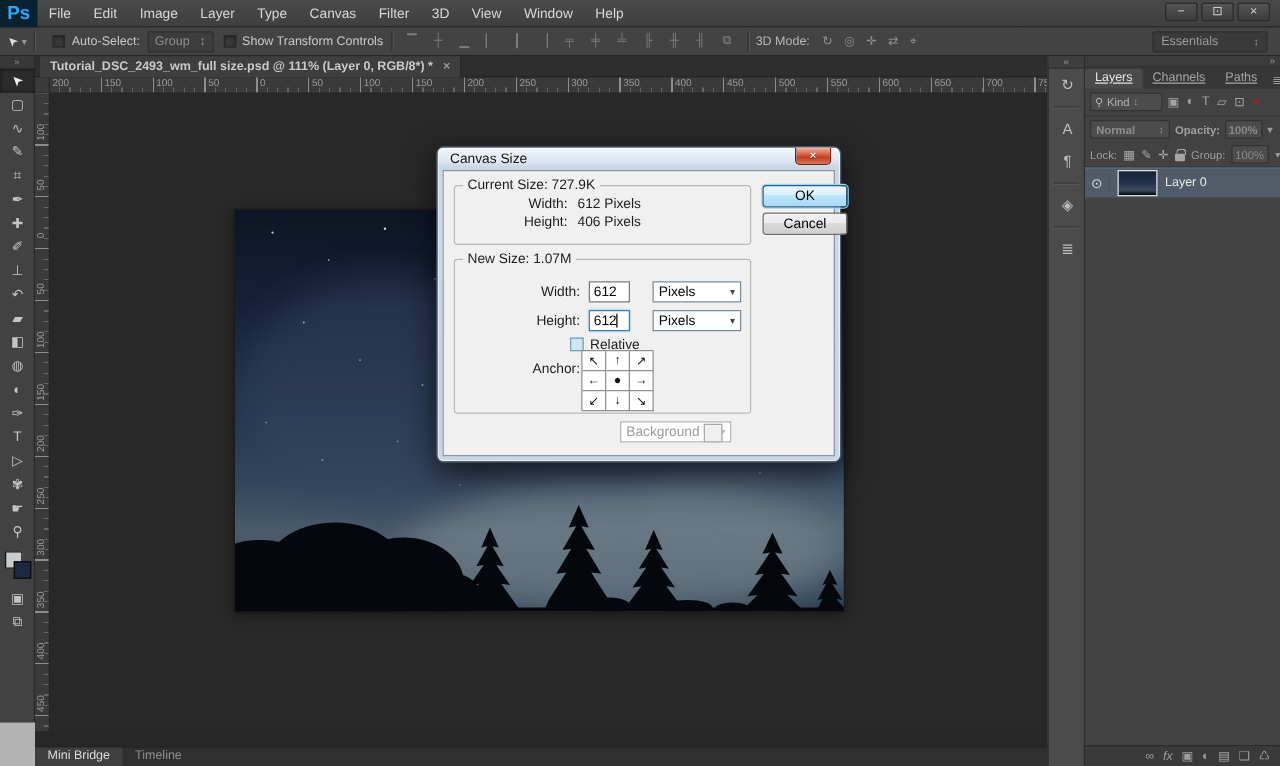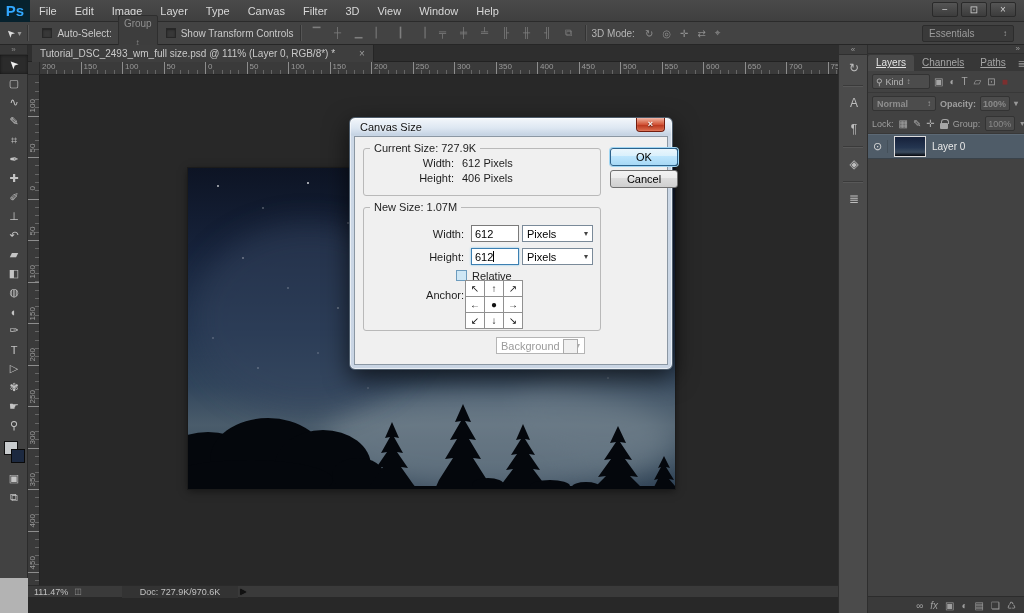--- a/index.html
+++ b/index.html
@@ -54,21 +54,21 @@
   .swatch-bg { position:absolute; left:11px; top:10px; width:14px; height:14px;
     background:#1c2940; border:1px solid #0a0a0a; }
   .corner-block { position:absolute; left:0; top:578px; width:28px; height:35px; background:#b3b3b3; }
 
   
   .docarea { position:absolute; left:28px; top:45px; width:810px; height:552px; background:#272727; }
   .tabbar { position:absolute; left:0; top:0; width:810px; height:17px; background:#2e2e2e;
     border-bottom:1px solid #222; }
   .doc-tab { position:absolute; left:4px; top:0; height:17px; background:#3e3e3e;
     border-right:1px solid #252525; color:#c9c9c9; font-size:10px; display:flex;
-    align-items:center; gap:24px; padding:0 8px; }
+    align-items:center; gap:8px; padding:0 8px;font-weight:bold; }
   .tab-close { color:#9a9a9a; font-size:10px; }
   .ruler-corner { position:absolute; left:0; top:17px; width:12px; height:13px;
     background:#3a3a3a; border-right:1px solid #2a2a2a; border-bottom:1px solid #2a2a2a; }
   .hruler { position:absolute; left:12px; top:17px; right:0; height:13px; background:#3a3a3a;
     border-bottom:1px solid #232323; overflow:hidden;
     background-image:
       repeating-linear-gradient(90deg, transparent 0 40.5px, #8d8d8d 40.5px 41.5px),
       repeating-linear-gradient(90deg, transparent 0 7.3px, #666 7.3px 8.3px);
     background-size:100% 100%, 100% 4px;
     background-position:0 0, 0 100%;
@@ -170,21 +170,21 @@
   .size-row .val { padding-left:8px; }
   .btn { position:absolute; width:68px; height:18px; font-size:11px; text-align:center;
     line-height:16px; border-radius:3px; color:#000; }
   .btn-ok { left:255px; top:11px; border:1px solid #2c628b;
     background:linear-gradient(180deg,#eaf6fd 0,#d9f0fc 45%,#bee6fd 46%,#a7d9f5 100%);
     box-shadow:0 0 0 1px #9ed5f3; }
   .btn-cancel { left:255px; top:33px; border:1px solid #707070;
     background:linear-gradient(180deg,#f2f2f2 0,#ebebeb 45%,#dddddd 46%,#cfcfcf 100%); }
   .grp-new { left:8px; top:64px; width:238px; height:130px; }
   .fld-label { position:absolute; width:100px; text-align:right; }
-  .win-input { position:absolute; width:48px; height:17px; background:#fff; border:1px solid #7a7a7a;
+  .win-input { position:absolute; width:33px; height:17px; background:#fff; border:1px solid #7a7a7a;
     font-size:11px; padding:1px 3px; font-family:"Liberation Sans", sans-serif; color:#000; }
   .win-input.focus { border-color:#3c7fb1; box-shadow:0 0 2px #79c0e8; display:flex; align-items:center; }
   .caret { width:1px; height:11px; background:#000; margin-left:0; }
   .combo { position:absolute; height:17px; background:#fff; border:1px solid #7a8a99; font-size:11px;
     display:flex; align-items:center; justify-content:space-between; padding:0 4px; color:#000; }
   .combo .arr { font-size:8px; color:#444; }
   .checkbox { position:absolute; width:11px; height:11px; background:#cfe7f5; border:1px solid #6d9cbe; }
   .anchor-grid { position:absolute; left:101px; top:67px; width:58px; height:49px;
     display:grid; grid-template-columns:repeat(3,19px); grid-template-rows:repeat(3,16px);
     border-top:1px solid #909090; border-left:1px solid #909090; background:#fff; }
@@ -225,21 +225,21 @@
   </div>
 
   <div class="optionsbar">
     <div class="tool-badge">
       <span class="g">➤</span>
       <span class="dd-arrow">▾</span>
     </div>
     <div class="opt-sep"></div>
     <div class="opt-check"></div>
     <span>Auto-Select:</span>
-    <div class="mini-combo" style="margin-left:6px;flex-direction:column;">
+    <div class="mini-combo" style="margin-left:6px;">
       <span>Group</span>
       <span>↕</span>
     </div>
     <div class="opt-check"></div>
     <span>Show Transform Controls</span>
     <div class="opt-sep"></div>
     <div class="align-icons">
 
     <span>▔</span>
         <span>┼</span>
@@ -464,26 +464,20 @@
             <path d="M430,258 L438,275 432,274 444,292 437,291 450,309 442,308 455,321 405,321 418,308 410,309 423,291 416,292 428,274 422,275 Z"></path>
             <path d="M476,288 L482,300 478,299 486,312 481,311 487,318 487,321 465,321 470,311 466,312 473,299 470,300 Z"></path>
             <ellipse cx="300" cy="317" rx="16" ry="7"></ellipse>
             <ellipse cx="362" cy="318" rx="20" ry="6"></ellipse>
             <ellipse cx="398" cy="319" rx="14" ry="5"></ellipse>
             <rect x="0" y="318" width="487" height="3"></rect>
           </g>
         </svg>
       </div>
     </div>
-    <div class="statusbar">
-      <span class="zoom-pct">111.47%</span>
-      <span class="status-icon">◫</span>
-      <span class="doc-size">Doc: 727.9K/970.6K</span>
-      <span class="status-flyout">▶</span>
-    </div>
   </div>
 
   <div class="dockstrip">
     <div class="dock-head">«</div>
     <div class="dock-icon">↻</div>
     <div class="dock-sep"></div>
     <div class="dock-icon">A</div>
     <div class="dock-icon">¶</div>
     <div class="dock-sep"></div>
     <div class="dock-icon">◈</div>
@@ -545,20 +539,24 @@
       <span>∞</span>
       <span style="font-style:italic;">fx</span>
       <span>▣</span>
       <span>◐</span>
       <span>▤</span>
       <span>❏</span>
       <span>♺</span>
     </div>
   </div>
 
+  <div class="bottombar">
+    <span class="btab active">Mini Bridge</span>
+    <span class="btab">Timeline</span>
+  </div>
 
   <div class="dialog">
     <div class="dlg-title">Canvas Size</div>
     <div class="dlg-close">×</div>
     <div class="dlg-body">
 
       <fieldset class="grp-current">
         <legend>Current Size: 727.9K</legend>
         <div class="size-row">
           <span class="lab">Width:</span>

